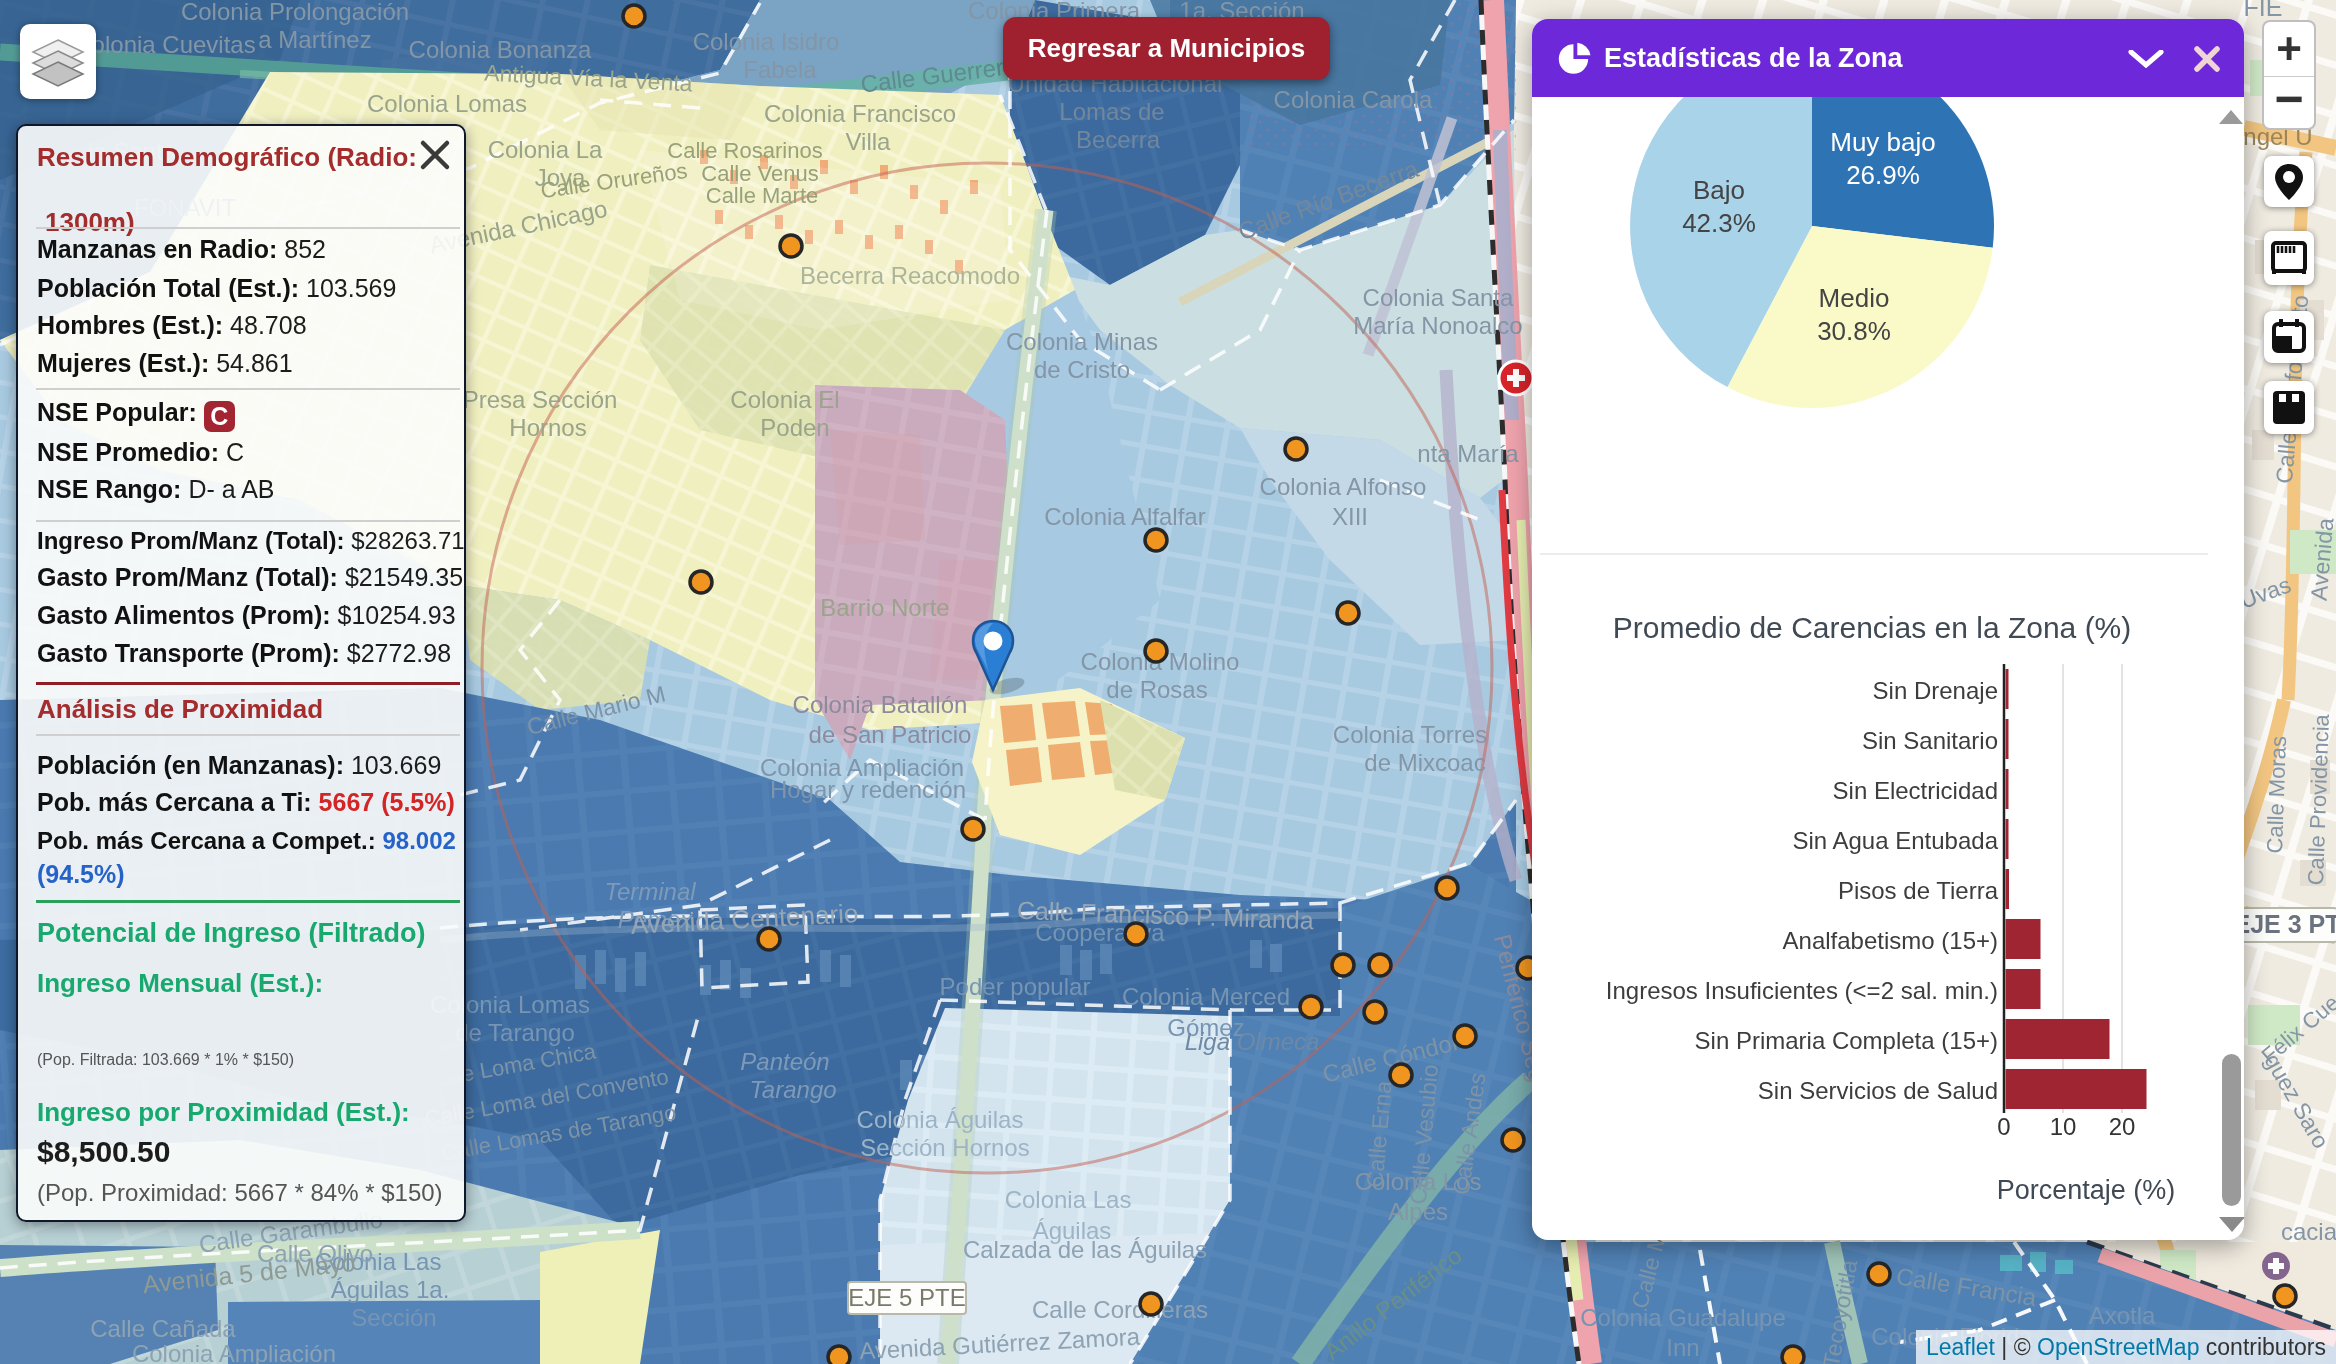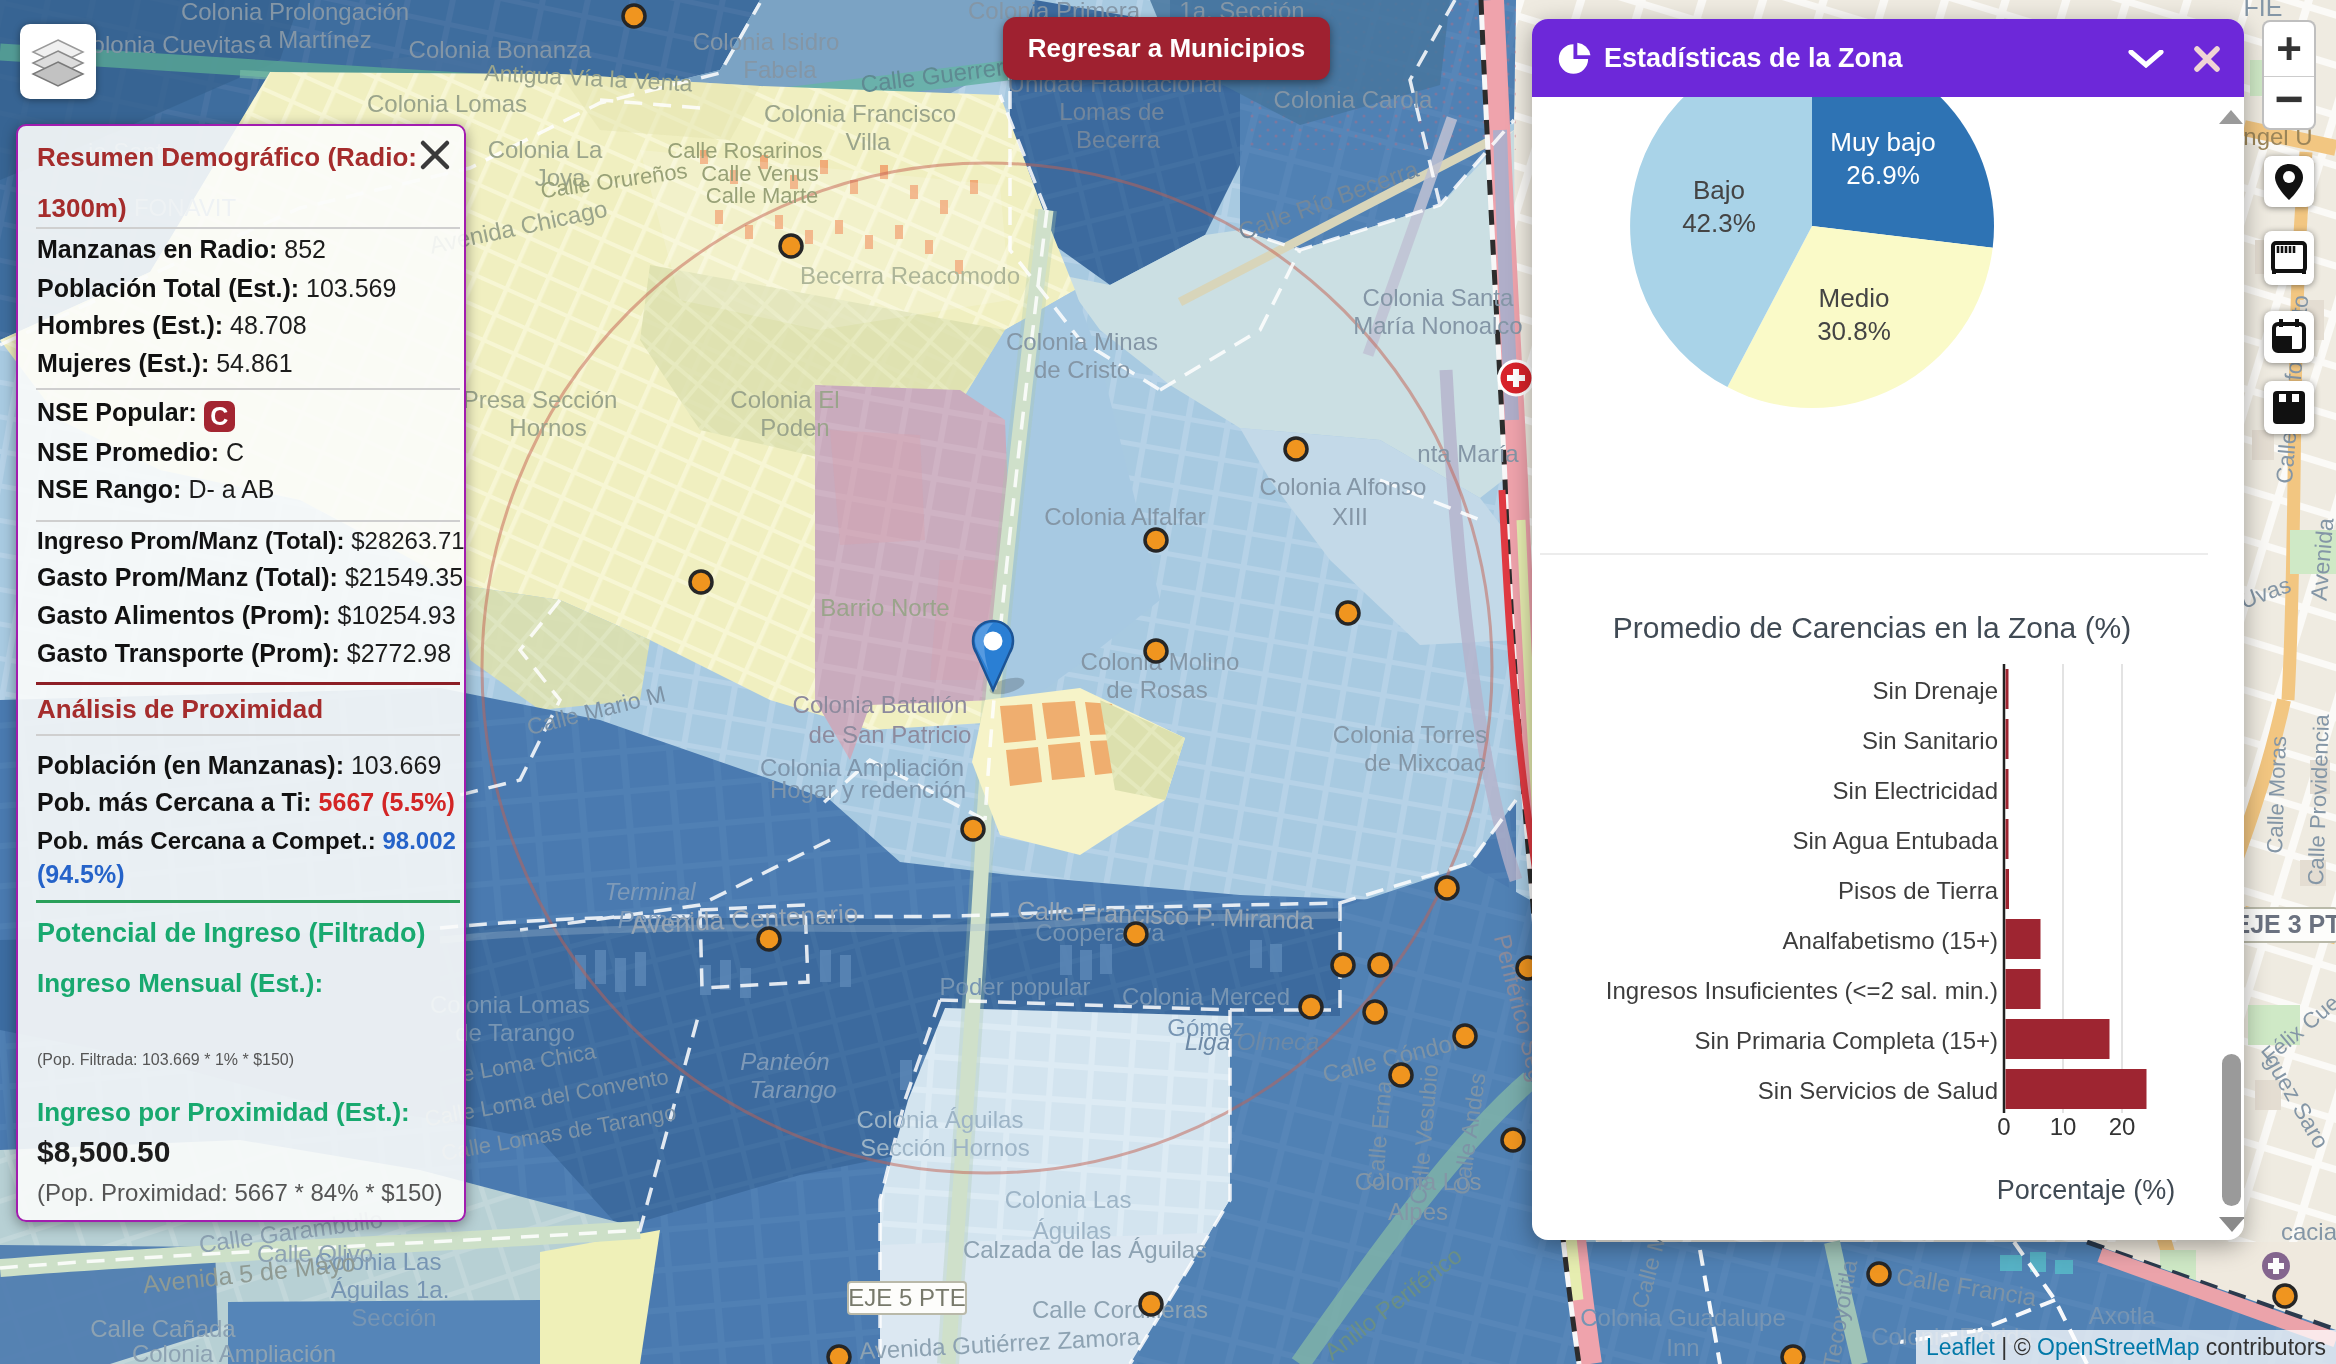--- a/index.html
+++ b/index.html
@@ -1,19 +1,19 @@
 <!DOCTYPE html>
 <html><head>
 <meta charset="utf-8">
 <style>
 html,body{margin:0;padding:0;width:2336px;height:1364px;overflow:hidden;background:#a9cbe2;font-family:"Liberation Sans",sans-serif;}
 #stage{position:absolute;left:0;top:0;width:2336px;height:1364px;overflow:hidden;}
 #mapsvg{position:absolute;left:0;top:0;}
 
-#lp{position:absolute;left:16px;top:124px;width:450px;height:1098px;background:rgba(251,252,251,0.9);border:2px solid #a21caf;border-radius:10px;box-shadow:0 3px 14px rgba(0,0,0,.4);box-sizing:border-box;overflow:hidden;}
+#lp{position:absolute;left:16px;top:124px;width:450px;height:1098px;background:rgba(251,252,251,0.9);border:2px solid #0f172a;border-radius:10px;box-shadow:0 3px 14px rgba(0,0,0,.4);box-sizing:border-box;overflow:hidden;}
 #lp .ln{position:absolute;left:19px;width:430px;font-size:25px;color:#1c1c1c;white-space:nowrap;}
 #lp .hr{position:absolute;left:18px;width:424px;height:0;border-top:2px solid #cfcfcf;}
 #lp .t1{color:#a52c2c;font-weight:bold;font-size:26px;}
 #lp .grn{color:#18a96f;font-weight:bold;}
 #lp b{color:#111;}
 
 .badge{display:inline-block;background:#a32531;color:#fff;font-weight:bold;border-radius:7px;width:31px;height:31px;line-height:31px;text-align:center;font-size:25px;vertical-align:-4px;}
 
 #regresar{position:absolute;left:1003px;top:17px;width:327px;height:63px;background:#9f2130;border-radius:13px;color:#fff;font-weight:bold;font-size:26px;text-align:center;line-height:63px;white-space:nowrap;box-shadow:0 3px 10px rgba(0,0,0,.45);}
 
@@ -454,21 +454,21 @@
   <path d="M993,623 C983,623 975,631 975,640.5 C975,643.5 976,647 978,650.5 L989,672 C982,650 983,633 993,623 Z" fill="#5d9fe3" opacity="0.85"></path>
   <circle cx="993" cy="641" r="9.5" fill="#fff"></circle>
 </g>
 </svg>
 
 <div id="lp">
   <svg id="lpx2" style="position:absolute;right:12px;top:12px;" width="34" height="34">
         <path d="M5 5 L29 29 M29 5 L5 29" stroke="#3a3a3a" stroke-width="4.5" fill="none" stroke-linecap="round"></path>
       </svg>
   <div class="ln t1" style="top:16px;">Resumen Demográfico (Radio:</div>
-  <div class="ln t1" style="top:67px;">1300m)</div>
+  <div class="ln t1" style="top:81px;margin-left:8px;">1300m)</div>
   <div class="hr" style="top:101px;"></div>
   <div class="ln" style="top:109px;"><b>Manzanas en Radio:</b> 852</div>
   <div class="ln" style="top:148px;"><b>Población Total (Est.):</b> 103.569</div>
   <div class="ln" style="top:185px;"><b>Hombres (Est.):</b> 48.708</div>
   <div class="ln" style="top:223px;"><b>Mujeres (Est.):</b> 54.861</div>
   <div class="hr" style="top:262px;"></div>
   <div class="ln" style="top:272px;"><b>NSE Popular:</b> <span class="badge">C</span></div>
   <div class="ln" style="top:312px;"><b>NSE Promedio:</b> C</div>
   <div class="ln" style="top:349px;"><b>NSE Rango:</b> D- a AB</div>
   <div class="hr" style="top:394px;"></div>

